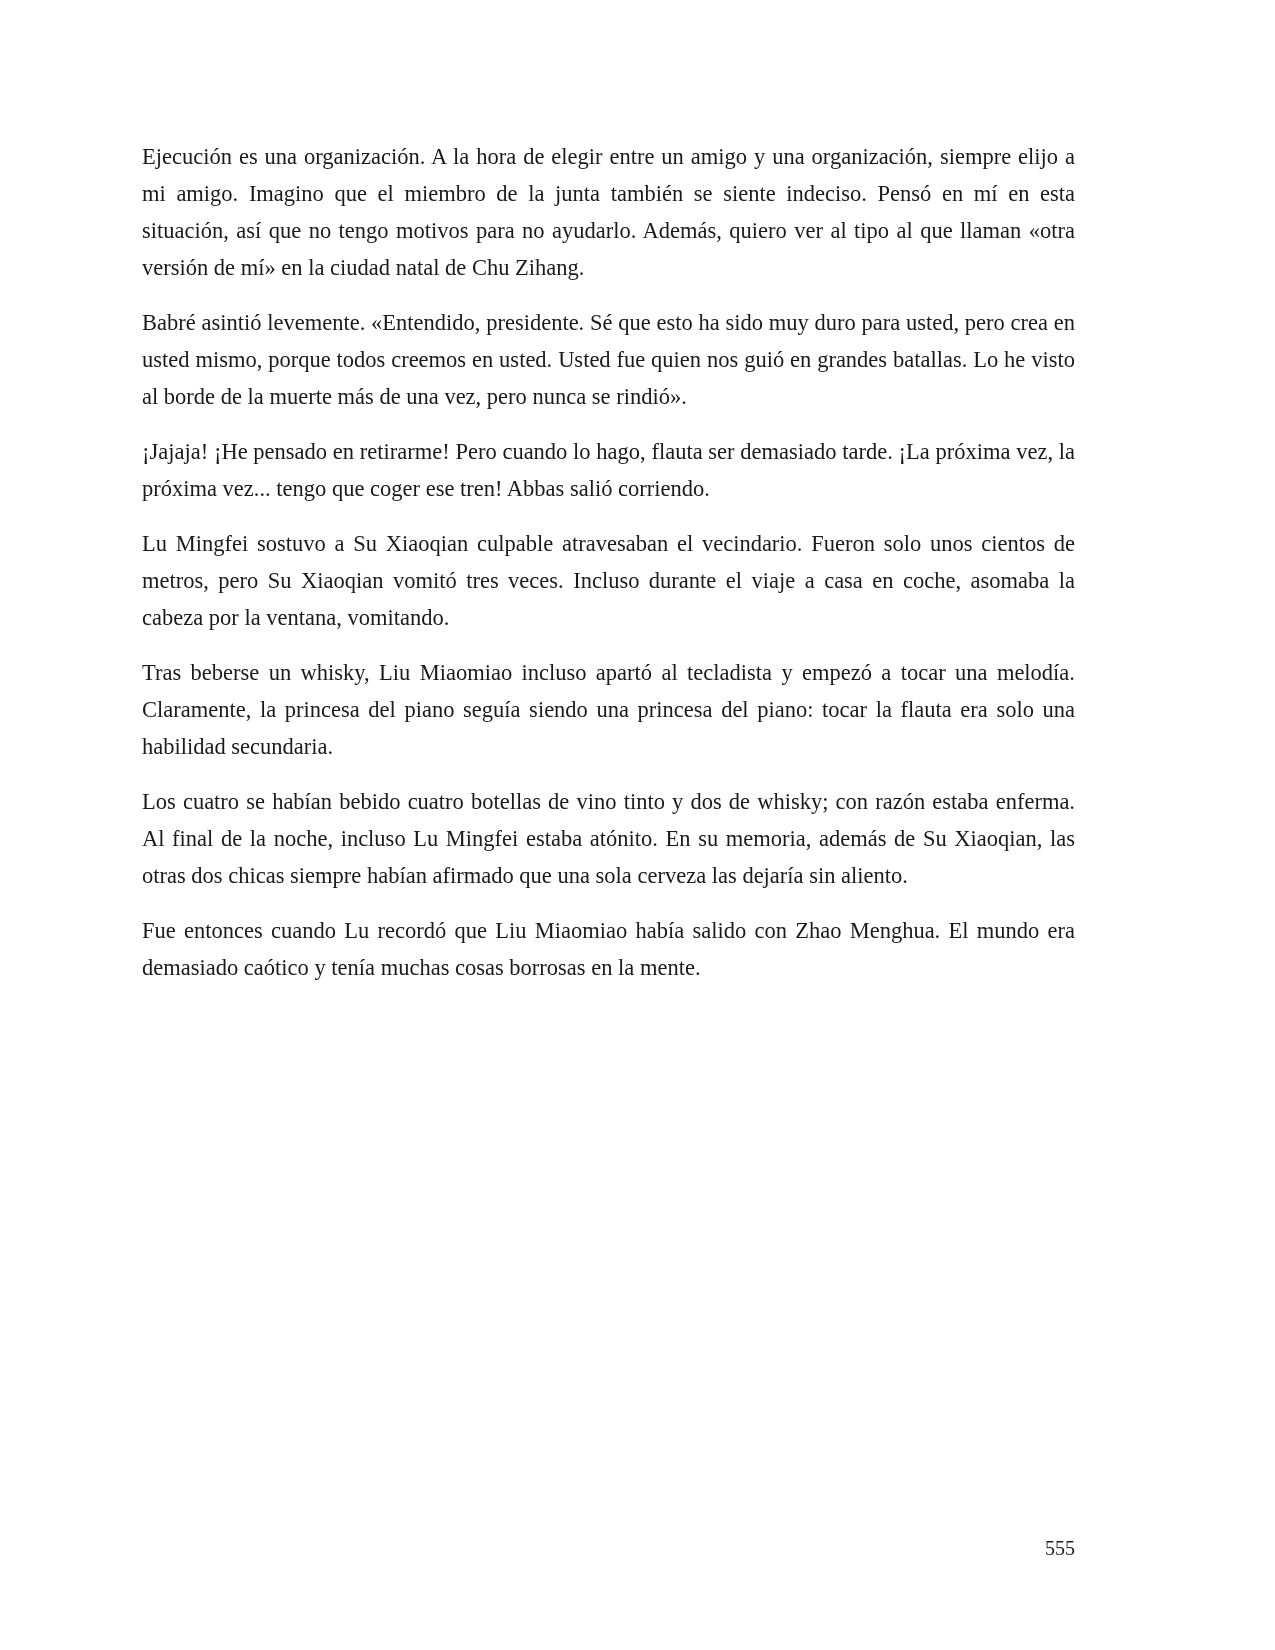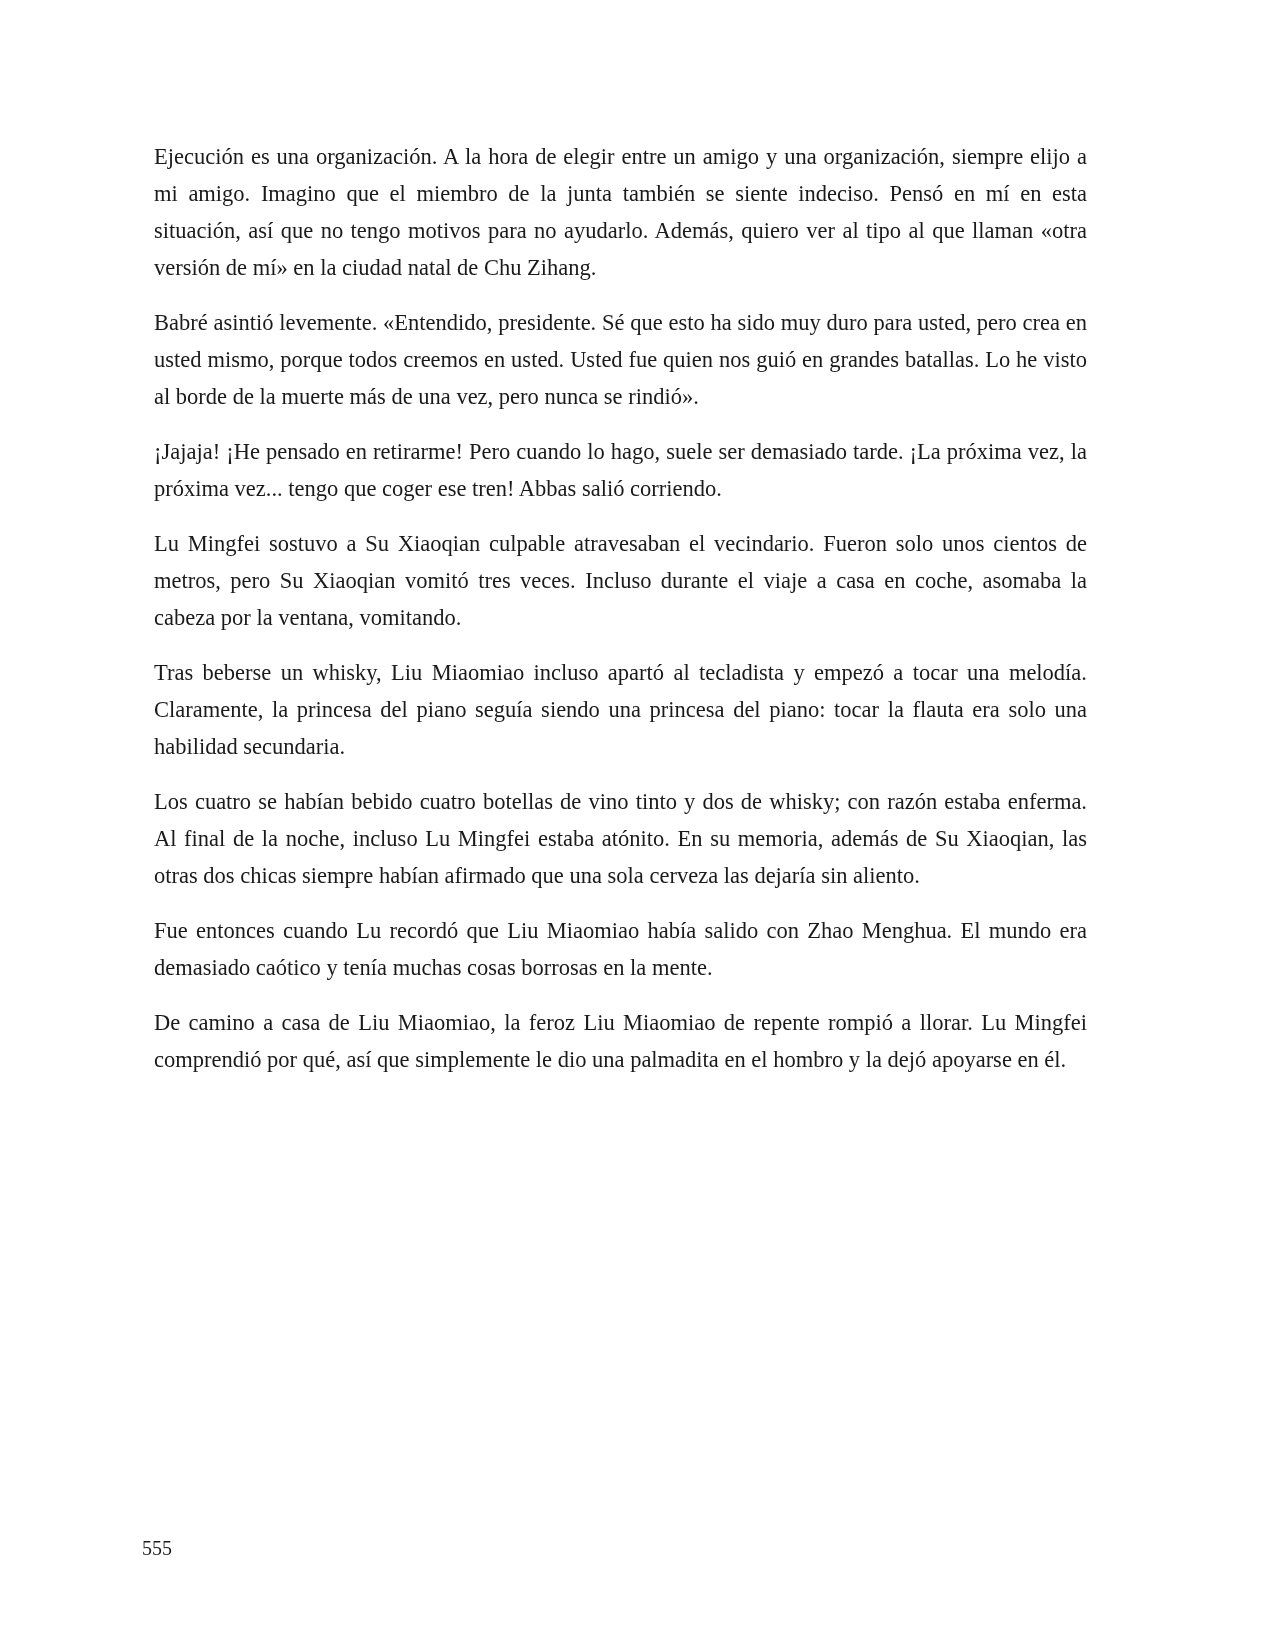--- a/index.html
+++ b/index.html
@@ -20,47 +20,45 @@
     left: 0;
     width: 1275px;
     height: 1650px;
     background: #ffffff;
   }
   .text-block {
     position: absolute;
     top: 138px;
     left: 142px;
     width: 933px;
-    margin-left: 12px;
   }
   .text-block p {
     margin: 0 0 18px 0;
     font-size: 22.5px;
     line-height: 37px;
     text-align: justify;
     text-justify: inter-word;
   }
   .page-number {
     position: absolute;
     top: 1535px;
     left: 142px;
     width: 933px;
-    text-align: left;
+    text-align: right;
     font-size: 20px;
     line-height: 26px;
   }
 </style>
 </head>
 <body>
 
 <div class="page">
   <div class="text-block">
     <p>Ejecución es una organización. A la hora de elegir entre un amigo y una organización, siempre elijo a mi amigo. Imagino que el miembro de la junta también se siente indeciso. Pensó en mí en esta situación, así que no tengo motivos para no ayudarlo. Además, quiero ver al tipo al que llaman «otra versión de mí» en la ciudad natal de Chu Zihang.</p>
     <p>Babré asintió levemente. «Entendido, presidente. Sé que esto ha sido muy duro para usted, pero crea en usted mismo, porque todos creemos en usted. Usted fue quien nos guió en grandes batallas. Lo he visto al borde de la muerte más de una vez, pero nunca se rindió».</p>
-    <p>¡Jajaja! ¡He pensado en retirarme! Pero cuando lo hago, suele ser demasiado tarde. ¡La próxima vez, la próxima vez... tengo que coger ese tren! Abbas salió corriendo.</p>
+    <p>¡Jajaja! ¡He pensado en retirarme! Pero cuando lo hago, flauta ser demasiado tarde. ¡La próxima vez, la próxima vez... tengo que coger ese tren! Abbas salió corriendo.</p>
     <p>Lu Mingfei sostuvo a Su Xiaoqian culpable atravesaban el vecindario. Fueron solo unos cientos de metros, pero Su Xiaoqian vomitó tres veces. Incluso durante el viaje a casa en coche, asomaba la cabeza por la ventana, vomitando.</p>
     <p>Tras beberse un whisky, Liu Miaomiao incluso apartó al tecladista y empezó a tocar una melodía. Claramente, la princesa del piano seguía siendo una princesa del piano: tocar la flauta era solo una habilidad secundaria.</p>
     <p>Los cuatro se habían bebido cuatro botellas de vino tinto y dos de whisky; con razón estaba enferma. Al final de la noche, incluso Lu Mingfei estaba atónito. En su memoria, además de Su Xiaoqian, las otras dos chicas siempre habían afirmado que una sola cerveza las dejaría sin aliento.</p>
     <p>Fue entonces cuando Lu recordó que Liu Miaomiao había salido con Zhao Menghua. El mundo era demasiado caótico y tenía muchas cosas borrosas en la mente.</p>
-    <p>De camino a casa de Liu Miaomiao, la feroz Liu Miaomiao de repente rompió a llorar. Lu Mingfei comprendió por qué, así que simplemente le dio una palmadita en el hombro y la dejó apoyarse en él.</p>
   </div>
   <div class="page-number">555</div>
 </div>
 
 </body></html>

